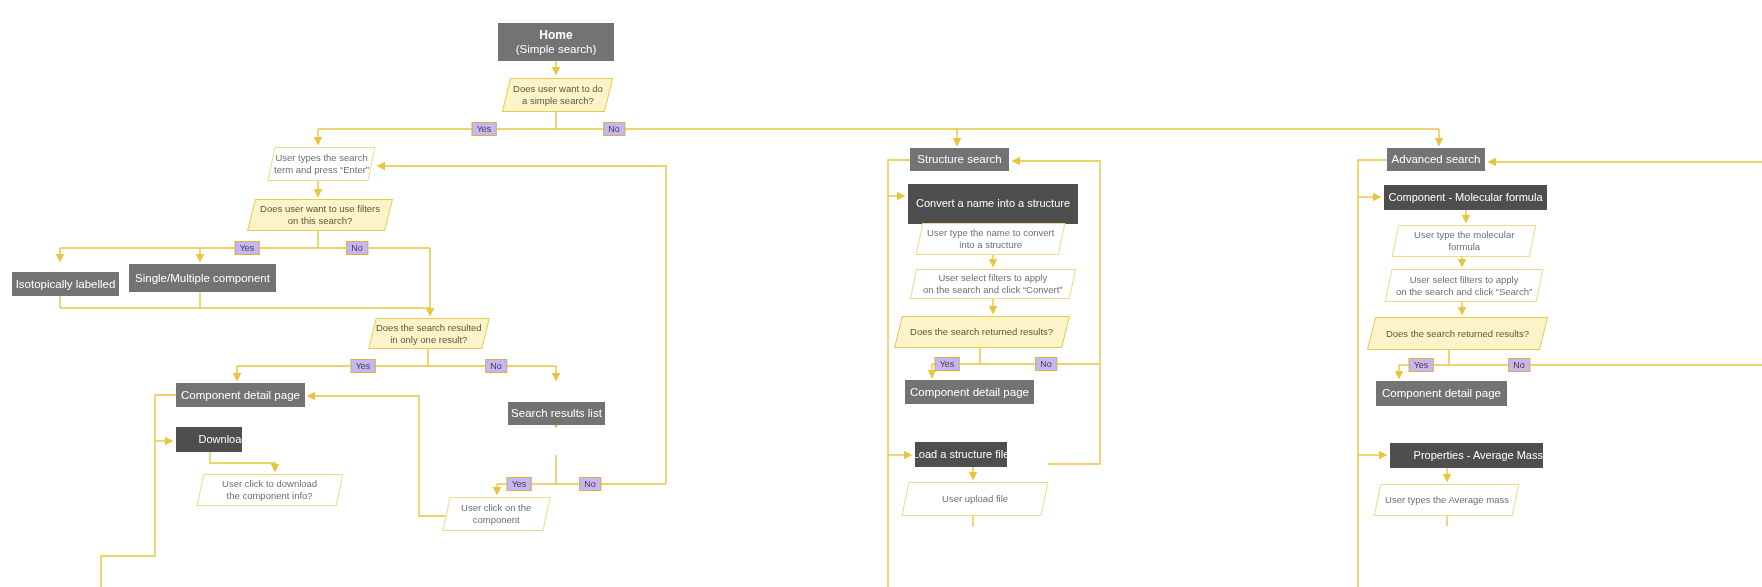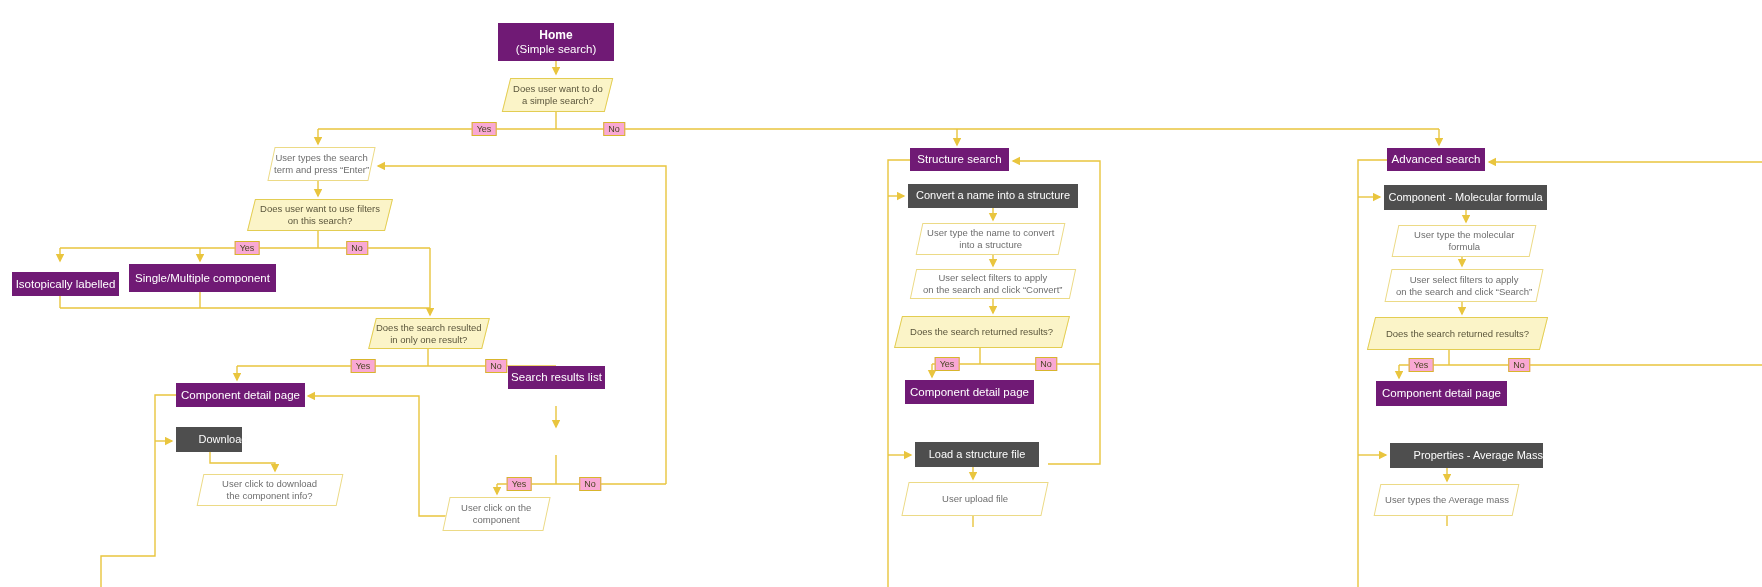--- a/index.html
+++ b/index.html
@@ -7,36 +7,36 @@
     position:relative;width:1762px;height:587px;overflow:hidden;background:#ffffff;
     font-family:"Liberation Sans", sans-serif;
   }
   #wires{position:absolute;left:0;top:0;width:1762px;height:587px;}
   #wires polyline{fill:none;stroke:#e9c53e;stroke-width:1.4;}
   .node{
     position:absolute;box-sizing:border-box;display:flex;align-items:center;justify-content:center;
     text-align:center;line-height:1.22;
   }
   .node .inner div{white-space:nowrap;}
-  .page{background:#701a75;color:#ffffff;font-size:11.5px;}
+  .page{background:#737373;color:#ffffff;font-size:11.5px;}
   .page .bold{font-weight:bold;font-size:12px;}
   .section{background:#4e4e4e;color:#fdfdfd;font-size:11px;}
   .decision{
     background:#fbf4c8;border:1px solid #e3cd52;transform:skewX(-14deg);
     color:#5b563c;font-size:9.5px;
   }
   .decision .inner{transform:skewX(14deg);}
   .action{
     background:#ffffff;border:1px solid #ecda86;transform:skewX(-12deg);
     color:#6e6e6e;font-size:9.5px;
   }
   .action .inner{transform:skewX(12deg);}
   .badge{
     position:absolute;transform:translate(-50%,-50%);
-    background:#f9a8d4;border:1px solid #d8b52c;color:#494321;
+    background:#c4b5fd;border:1px solid #d8b52c;color:#494321;
     font-size:9px;line-height:12px;padding:0 4px;
   }
 </style>
 </head>
 <body>
 
 <div id="canvas">
   <svg id="wires" width="1762" height="587" viewBox="0 0 1762 587" xmlns="http://www.w3.org/2000/svg">
     <defs>
       <marker id="arrowhead" markerWidth="8" markerHeight="8" refX="5" refY="3" orient="auto">
@@ -135,21 +135,21 @@
       <div class="inner">
         <div>Does the search resulted</div>
         <div>in only one result?</div>
       </div>
     </div>
     <div class="node page" style="left: 176px; top: 383px; width: 129px; height: 24px;">
       <div class="inner">
         <div>Component detail page</div>
       </div>
     </div>
-    <div class="node page" style="left: 508px; top: 366px; width: 97px; height: 23px;">
+    <div class="node page" style="left: 508px; top: 402px; width: 97px; height: 23px;">
       <div class="inner">
         <div>Search results list</div>
       </div>
     </div>
     <div class="node section" style="left: 176px; top: 427px; width: 66px; height: 25px; padding-left: 28px;">
       <div class="inner">
         <div>Download</div>
       </div>
     </div>
     <div class="node action" style="left: 200px; top: 474px; width: 140px; height: 32px;">
@@ -162,21 +162,21 @@
       <div class="inner">
         <div>User click on the</div>
         <div>component</div>
       </div>
     </div>
     <div class="node page" style="left: 910px; top: 148px; width: 99px; height: 23px;">
       <div class="inner">
         <div>Structure search</div>
       </div>
     </div>
-    <div class="node section" style="left: 908px; top: 184px; width: 170px; height: 24px;">
+    <div class="node section" style="left: 908px; top: 184px; width: 170px; height: 40px;">
       <div class="inner">
         <div>Convert a name into a structure</div>
       </div>
     </div>
     <div class="node action" style="left: 919px; top: 223px; width: 143px; height: 32px;">
       <div class="inner">
         <div>User type the name to convert</div>
         <div>into a structure</div>
       </div>
     </div>
@@ -189,21 +189,21 @@
     <div class="node decision" style="left: 898px; top: 316px; width: 168px; height: 32px;">
       <div class="inner">
         <div>Does the search returned results?</div>
       </div>
     </div>
     <div class="node page" style="left: 905px; top: 380px; width: 129px; height: 24px;">
       <div class="inner">
         <div>Component detail page</div>
       </div>
     </div>
-    <div class="node section" style="left: 915px; top: 442px; width: 124px; height: 25px;">
+    <div class="node section" style="left: 915px; top: 442px; width: 92px; height: 25px;">
       <div class="inner">
         <div>Load a structure file</div>
       </div>
     </div>
     <div class="node action" style="left: 905px; top: 482px; width: 140px; height: 34px;">
       <div class="inner">
         <div>User upload file</div>
       </div>
     </div>
     <div class="node page" style="left: 1387px; top: 148px; width: 98px; height: 23px;">

